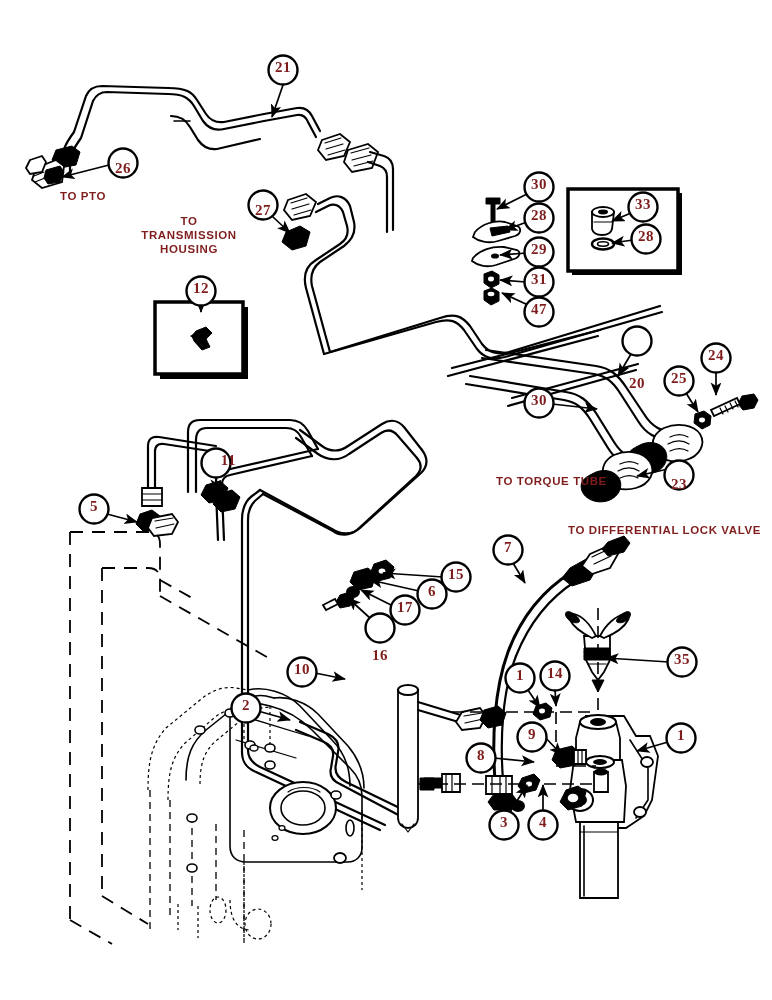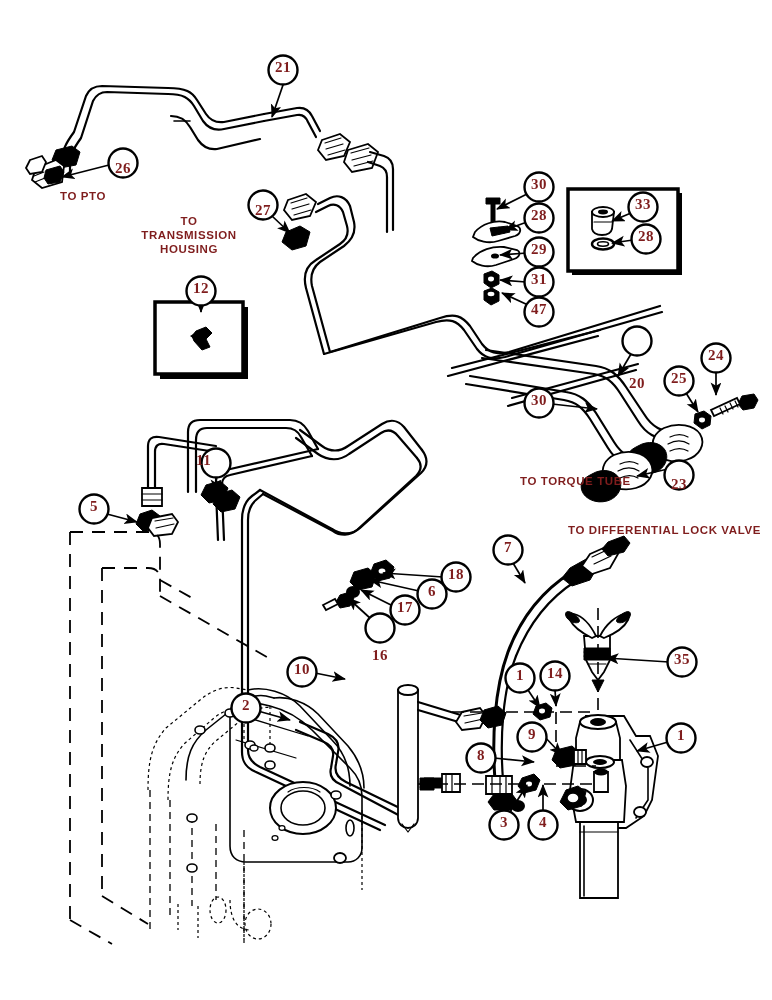--- a/index.html
+++ b/index.html
@@ -464,43 +464,43 @@
         <circle cx="504" cy="825" r="14.5" fill="#ffffff" stroke="#000000" stroke-width="2.4"></circle>
         <circle cx="543" cy="825" r="14.5" fill="#ffffff" stroke="#000000" stroke-width="2.4"></circle>
       </g>
   </svg>
 
   <div id="labels-layer">
       <div class="lbl" style="white-space: pre; left: 60px; text-align: left; top: 190px;">TO PTO</div>
       <div class="lbl multi" style="white-space: pre; left: 0px; width: 772px; text-align: center; transform: translateX(-197px); top: 214px;">TO
 TRANSMISSION
 HOUSING</div>
-      <div class="lbl" style="white-space: pre; left: 520px; text-align: left; top: 475px;">TO TORQUE TUBE</div>
+      <div class="lbl" style="white-space: pre; left: 496px; text-align: left; top: 475px;">TO TORQUE TUBE</div>
       <div class="lbl" style="white-space: pre; left: 568px; text-align: left; top: 524px;">TO DIFFERENTIAL LOCK VALVE</div>
     </div>
   <div id="callout-text-layer">
       <div class="lbl callout-num" style="left: 263px; top: 61px; width: 40px; text-align: center;">21</div>
       <div class="lbl callout-num" style="left: 103px; top: 154px; width: 40px; text-align: center; margin-top: 8px;">26</div>
       <div class="lbl callout-num" style="left: 243px; top: 204px; width: 40px; text-align: center;">27</div>
       <div class="lbl callout-num" style="left: 519px; top: 178px; width: 40px; text-align: center;">30</div>
       <div class="lbl callout-num" style="left: 519px; top: 209px; width: 40px; text-align: center;">28</div>
       <div class="lbl callout-num" style="left: 519px; top: 243px; width: 40px; text-align: center;">29</div>
       <div class="lbl callout-num" style="left: 519px; top: 273px; width: 40px; text-align: center;">31</div>
       <div class="lbl callout-num" style="left: 519px; top: 303px; width: 40px; text-align: center;">47</div>
       <div class="lbl callout-num" style="left: 623px; top: 198px; width: 40px; text-align: center;">33</div>
       <div class="lbl callout-num" style="left: 626px; top: 230px; width: 40px; text-align: center;">28</div>
       <div class="lbl callout-num" style="left: 181px; top: 282px; width: 40px; text-align: center;">12</div>
       <div class="lbl callout-num" style="left: 617px; top: 332px; width: 40px; text-align: center; margin-top: 45px;">20</div>
       <div class="lbl callout-num" style="left: 696px; top: 349px; width: 40px; text-align: center;">24</div>
       <div class="lbl callout-num" style="left: 659px; top: 372px; width: 40px; text-align: center;">25</div>
       <div class="lbl callout-num" style="left: 519px; top: 394px; width: 40px; text-align: center;">30</div>
       <div class="lbl callout-num" style="left: 659px; top: 466px; width: 40px; text-align: center; margin-top: 12px;">23</div>
-      <div class="lbl callout-num" style="left: 196px; top: 454px; width: 40px; text-align: left;">11</div>
+      <div class="lbl callout-num" style="left: 196px; top: 454px; width: 40px; text-align: right;">11</div>
       <div class="lbl callout-num" style="left: 74px; top: 500px; width: 40px; text-align: center;">5</div>
-      <div class="lbl callout-num" style="left: 436px; top: 568px; width: 40px; text-align: center;">18</div>
+      <div class="lbl callout-num" style="left: 436px; top: 568px; width: 40px; text-align: center;">15</div>
       <div class="lbl callout-num" style="left: 412px; top: 585px; width: 40px; text-align: center;">6</div>
       <div class="lbl callout-num" style="left: 385px; top: 601px; width: 40px; text-align: center;">17</div>
       <div class="lbl callout-num" style="left: 360px; top: 649px; width: 40px; text-align: center;">16</div>
       <div class="lbl callout-num" style="left: 488px; top: 541px; width: 40px; text-align: center;">7</div>
       <div class="lbl callout-num" style="left: 662px; top: 653px; width: 40px; text-align: center;">35</div>
       <div class="lbl callout-num" style="left: 500px; top: 669px; width: 40px; text-align: center;">1</div>
       <div class="lbl callout-num" style="left: 535px; top: 667px; width: 40px; text-align: center;">14</div>
       <div class="lbl callout-num" style="left: 512px; top: 728px; width: 40px; text-align: center;">9</div>
       <div class="lbl callout-num" style="left: 661px; top: 729px; width: 40px; text-align: center;">1</div>
       <div class="lbl callout-num" style="left: 282px; top: 663px; width: 40px; text-align: center;">10</div>

